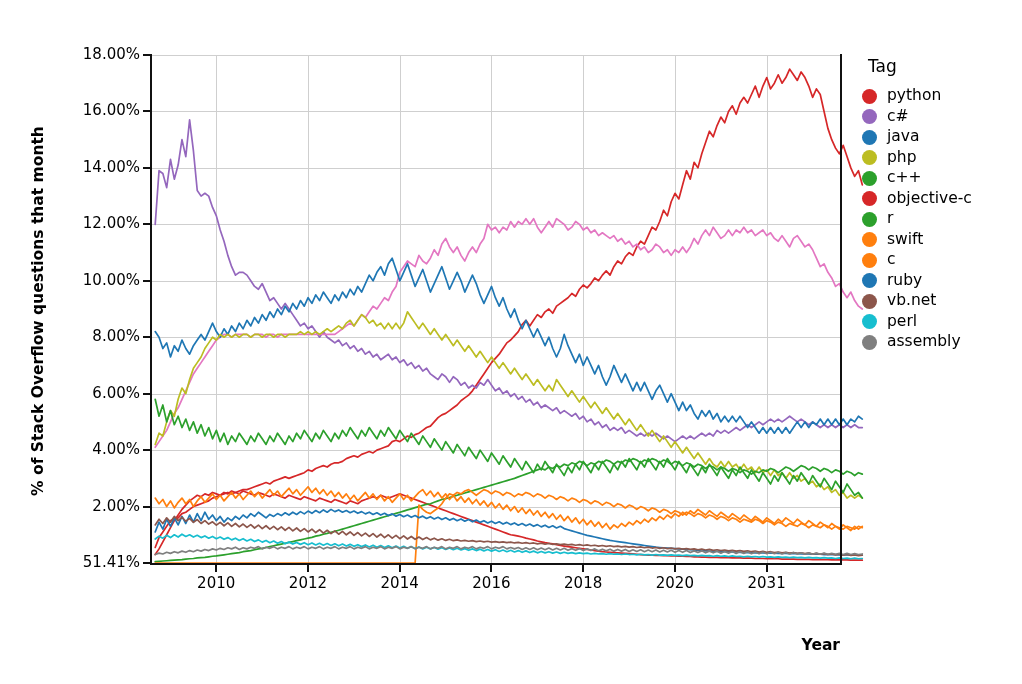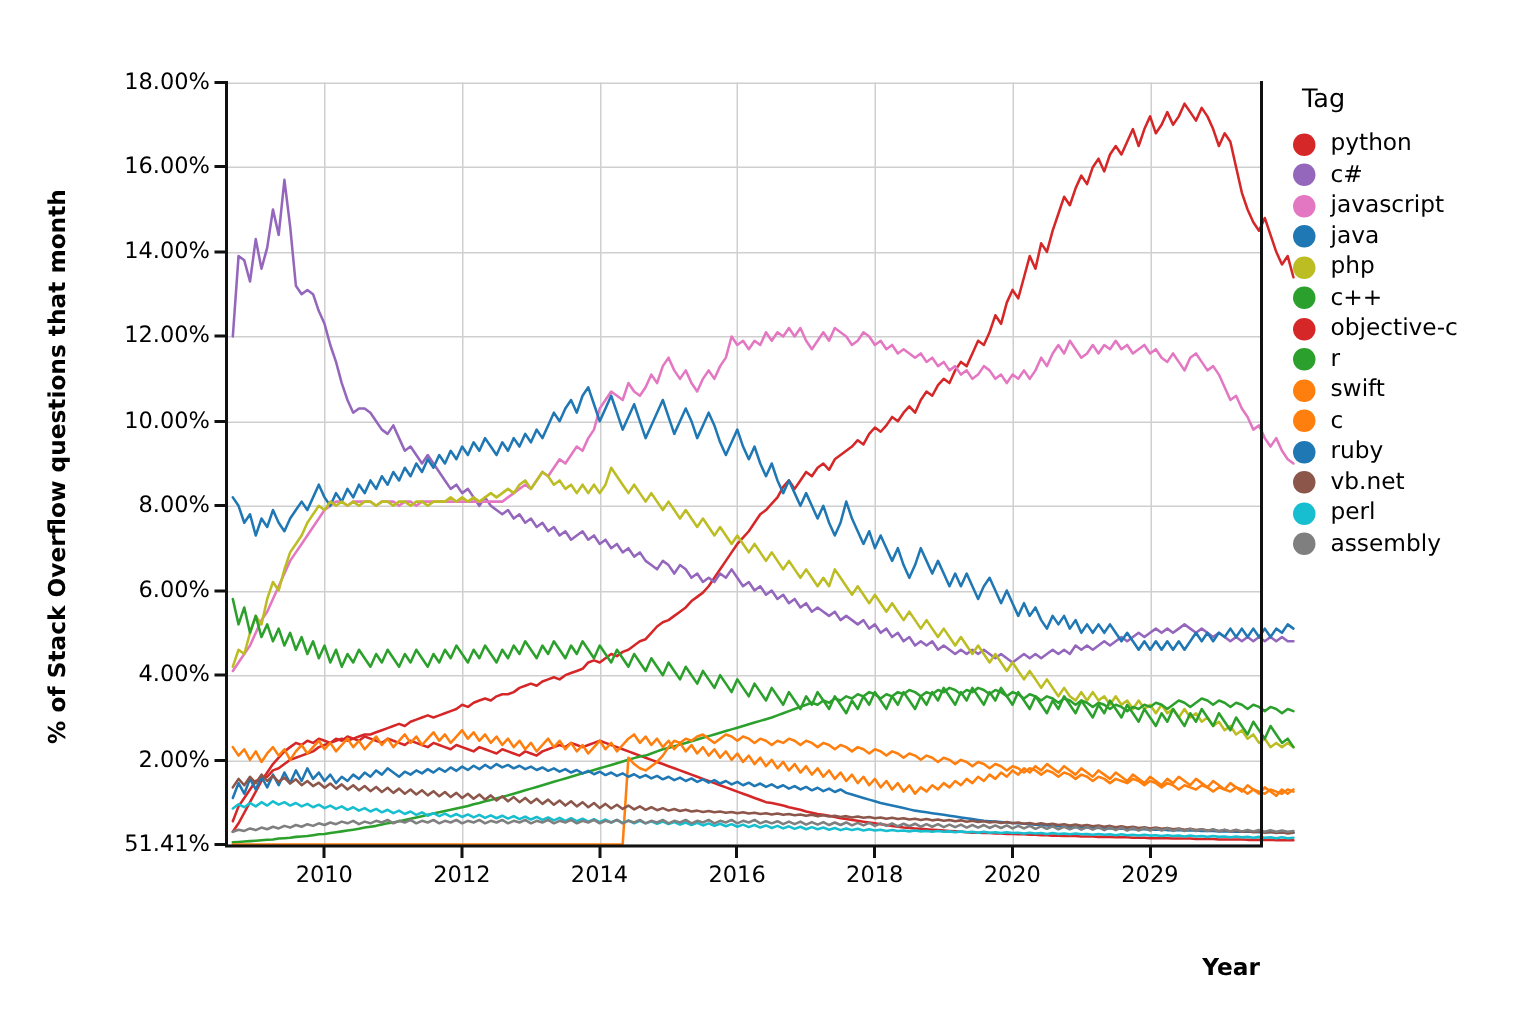--- a/index.html
+++ b/index.html
@@ -248,40 +248,36 @@
         <div class="xtick-wrap" style="left: 155.947px;">2012</div>
         <div class="xtick-mark" style="left: 246.68px;"></div>
         <div class="xtick-wrap" style="left: 247.68px;">2014</div>
         <div class="xtick-mark" style="left: 338.413px;"></div>
         <div class="xtick-wrap" style="left: 339.413px;">2016</div>
         <div class="xtick-mark" style="left: 430.147px;"></div>
         <div class="xtick-wrap" style="left: 431.147px;">2018</div>
         <div class="xtick-mark" style="left: 521.88px;"></div>
         <div class="xtick-wrap" style="left: 522.88px;">2020</div>
         <div class="xtick-mark" style="left: 613.613px;"></div>
-        <div class="xtick-wrap" style="left: 614.613px;">2029</div>
+        <div class="xtick-wrap" style="left: 614.613px;">2031</div>
       </div>
   </div>
 
   <div class="legend">
     <div class="legend-title">Tag</div>
     <div id="legend-rows">
         <div class="legend-row">
           <span class="legend-swatch" style="background: rgb(214, 39, 40);"></span>
           <span class="legend-label">python</span>
         </div>
         <div class="legend-row">
           <span class="legend-swatch" style="background: rgb(148, 103, 189);"></span>
           <span class="legend-label">c#</span>
         </div>
         <div class="legend-row">
-          <span class="legend-swatch" style="background: rgb(227, 119, 194);"></span>
-          <span class="legend-label">javascript</span>
-        </div>
-        <div class="legend-row">
           <span class="legend-swatch" style="background: rgb(31, 119, 180);"></span>
           <span class="legend-label">java</span>
         </div>
         <div class="legend-row">
           <span class="legend-swatch" style="background: rgb(188, 189, 34);"></span>
           <span class="legend-label">php</span>
         </div>
         <div class="legend-row">
           <span class="legend-swatch" style="background: rgb(44, 160, 44);"></span>
           <span class="legend-label">c++</span>

